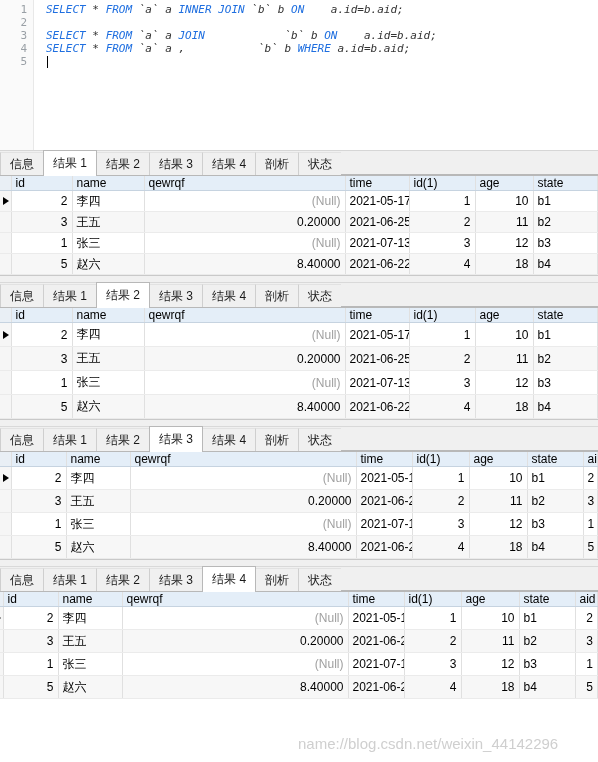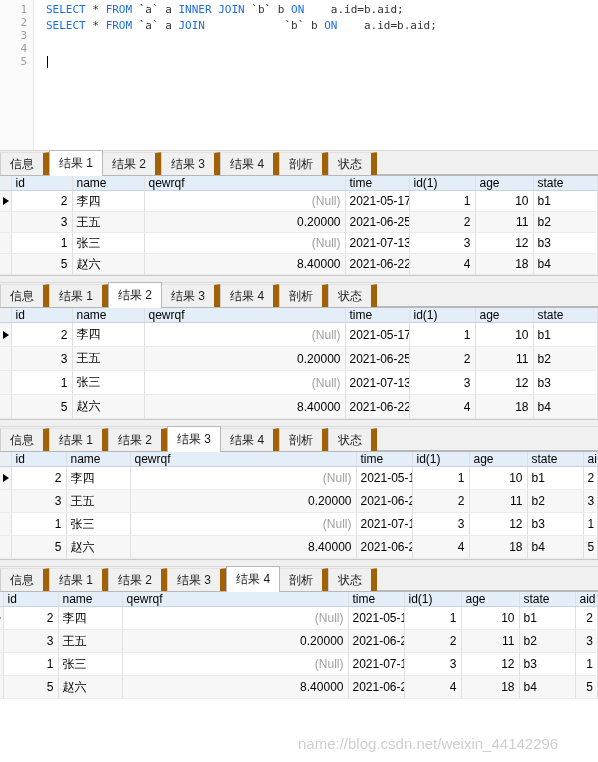--- a/index.html
+++ b/index.html
@@ -19,21 +19,21 @@
     height:150px;
     background:#ffffff;
     border-bottom:1px solid #d6d6d6;
     overflow:hidden;
   }
   .gutter{
     position:absolute;left:0;top:0;width:33px;height:150px;
     background:#fafafa;border-right:1px solid #e8e8e8;
   }
   .code-area{
-    position:absolute;left:34px;top:0;right:0;top:0;height:163px;
+    position:absolute;left:34px;top:0;right:0;top:0;height:163px;font-style:italic;
   }
   .code-line{
     height:13px;line-height:13px;
     font-family:"DejaVu Sans Mono","Liberation Mono",monospace;
     font-size:11px;
     white-space:pre;
     color:#1a1a1a;
   }
   .ln{
     position:absolute;left:0;width:27px;
@@ -64,21 +64,21 @@
     padding-left:0px;
     box-sizing:border-box;
   }
   .tab{
     height:22px;line-height:22px;
     padding:0 9px;
     font-size:12px;
     color:#1a1a1a;
     background:#f0f0f0;
     border-left:1px solid #cfcfcf;
-    border-right:7px solid #a16207;
+    border-right:1px solid #a16207;
     border-top:1px solid #e2e2e2;
     margin-right:-1px;
     white-space:nowrap;
     cursor:default;
   }
   .tab.active{
     height:25px;line-height:25px;
     background:#ffffff;
     border-left:1px solid #b8b8b8;
     border-right:1px solid #b8b8b8;
@@ -153,22 +153,23 @@
     <div class="ln" style="top:16px;">2</div>
     <div class="ln" style="top:29px;">3</div>
     <div class="ln" style="top:42px;">4</div>
     <div class="ln" style="top:55px;">5</div>
 
     <div class="code-area">
 
       <div class="code-line" style="position:absolute;left:12px;top:3px;"><span class="kw">SELECT</span><span class="pun"> * </span><span class="kw">FROM</span><span class="pun"> `a` a </span><span class="kw">INNER JOIN</span><span class="pun"> `b` b </span><span class="kw">ON</span><span class="pun">    a.id=b.aid;</span></div>
 
 
-      <div class="code-line" style="position:absolute;left:12px;top:19px;"><span class="kw">SELECT</span><span class="pun"> * </span><span class="kw">FROM</span><span class="pun"> `a` a </span><span class="kw">JOIN</span><span class="pun">            `b` b </span><span class="kw">ON</span><span class="pun">    a.id=b.aid;</span></div>
-
+      <div class="code-line" style="position:absolute;left:12px;top:29px;"><span class="kw">SELECT</span><span class="pun"> * </span><span class="kw">FROM</span><span class="pun"> `a` a </span><span class="kw">JOIN</span><span class="pun">            `b` b </span><span class="kw">ON</span><span class="pun">    a.id=b.aid;</span></div>
+
+      <div class="code-line" style="position:absolute;left:12px;top:42px;"><span class="kw">SELECT</span><span class="pun"> * </span><span class="kw">FROM</span><span class="pun"> `a` a ,</span><span class="pun">           `b` b </span><span class="kw">WHERE</span><span class="pun"> a.id=b.aid;</span></div>
 
       <div class="caret" style="left:13px;top:56px;"></div>
     </div>
   </div>
 
   <div class="panel">
     <div class="tabbar">
       <div class="tab">信息</div>
       <div class="tab active">结果 1</div>
       <div class="tab">结果 2</div>

